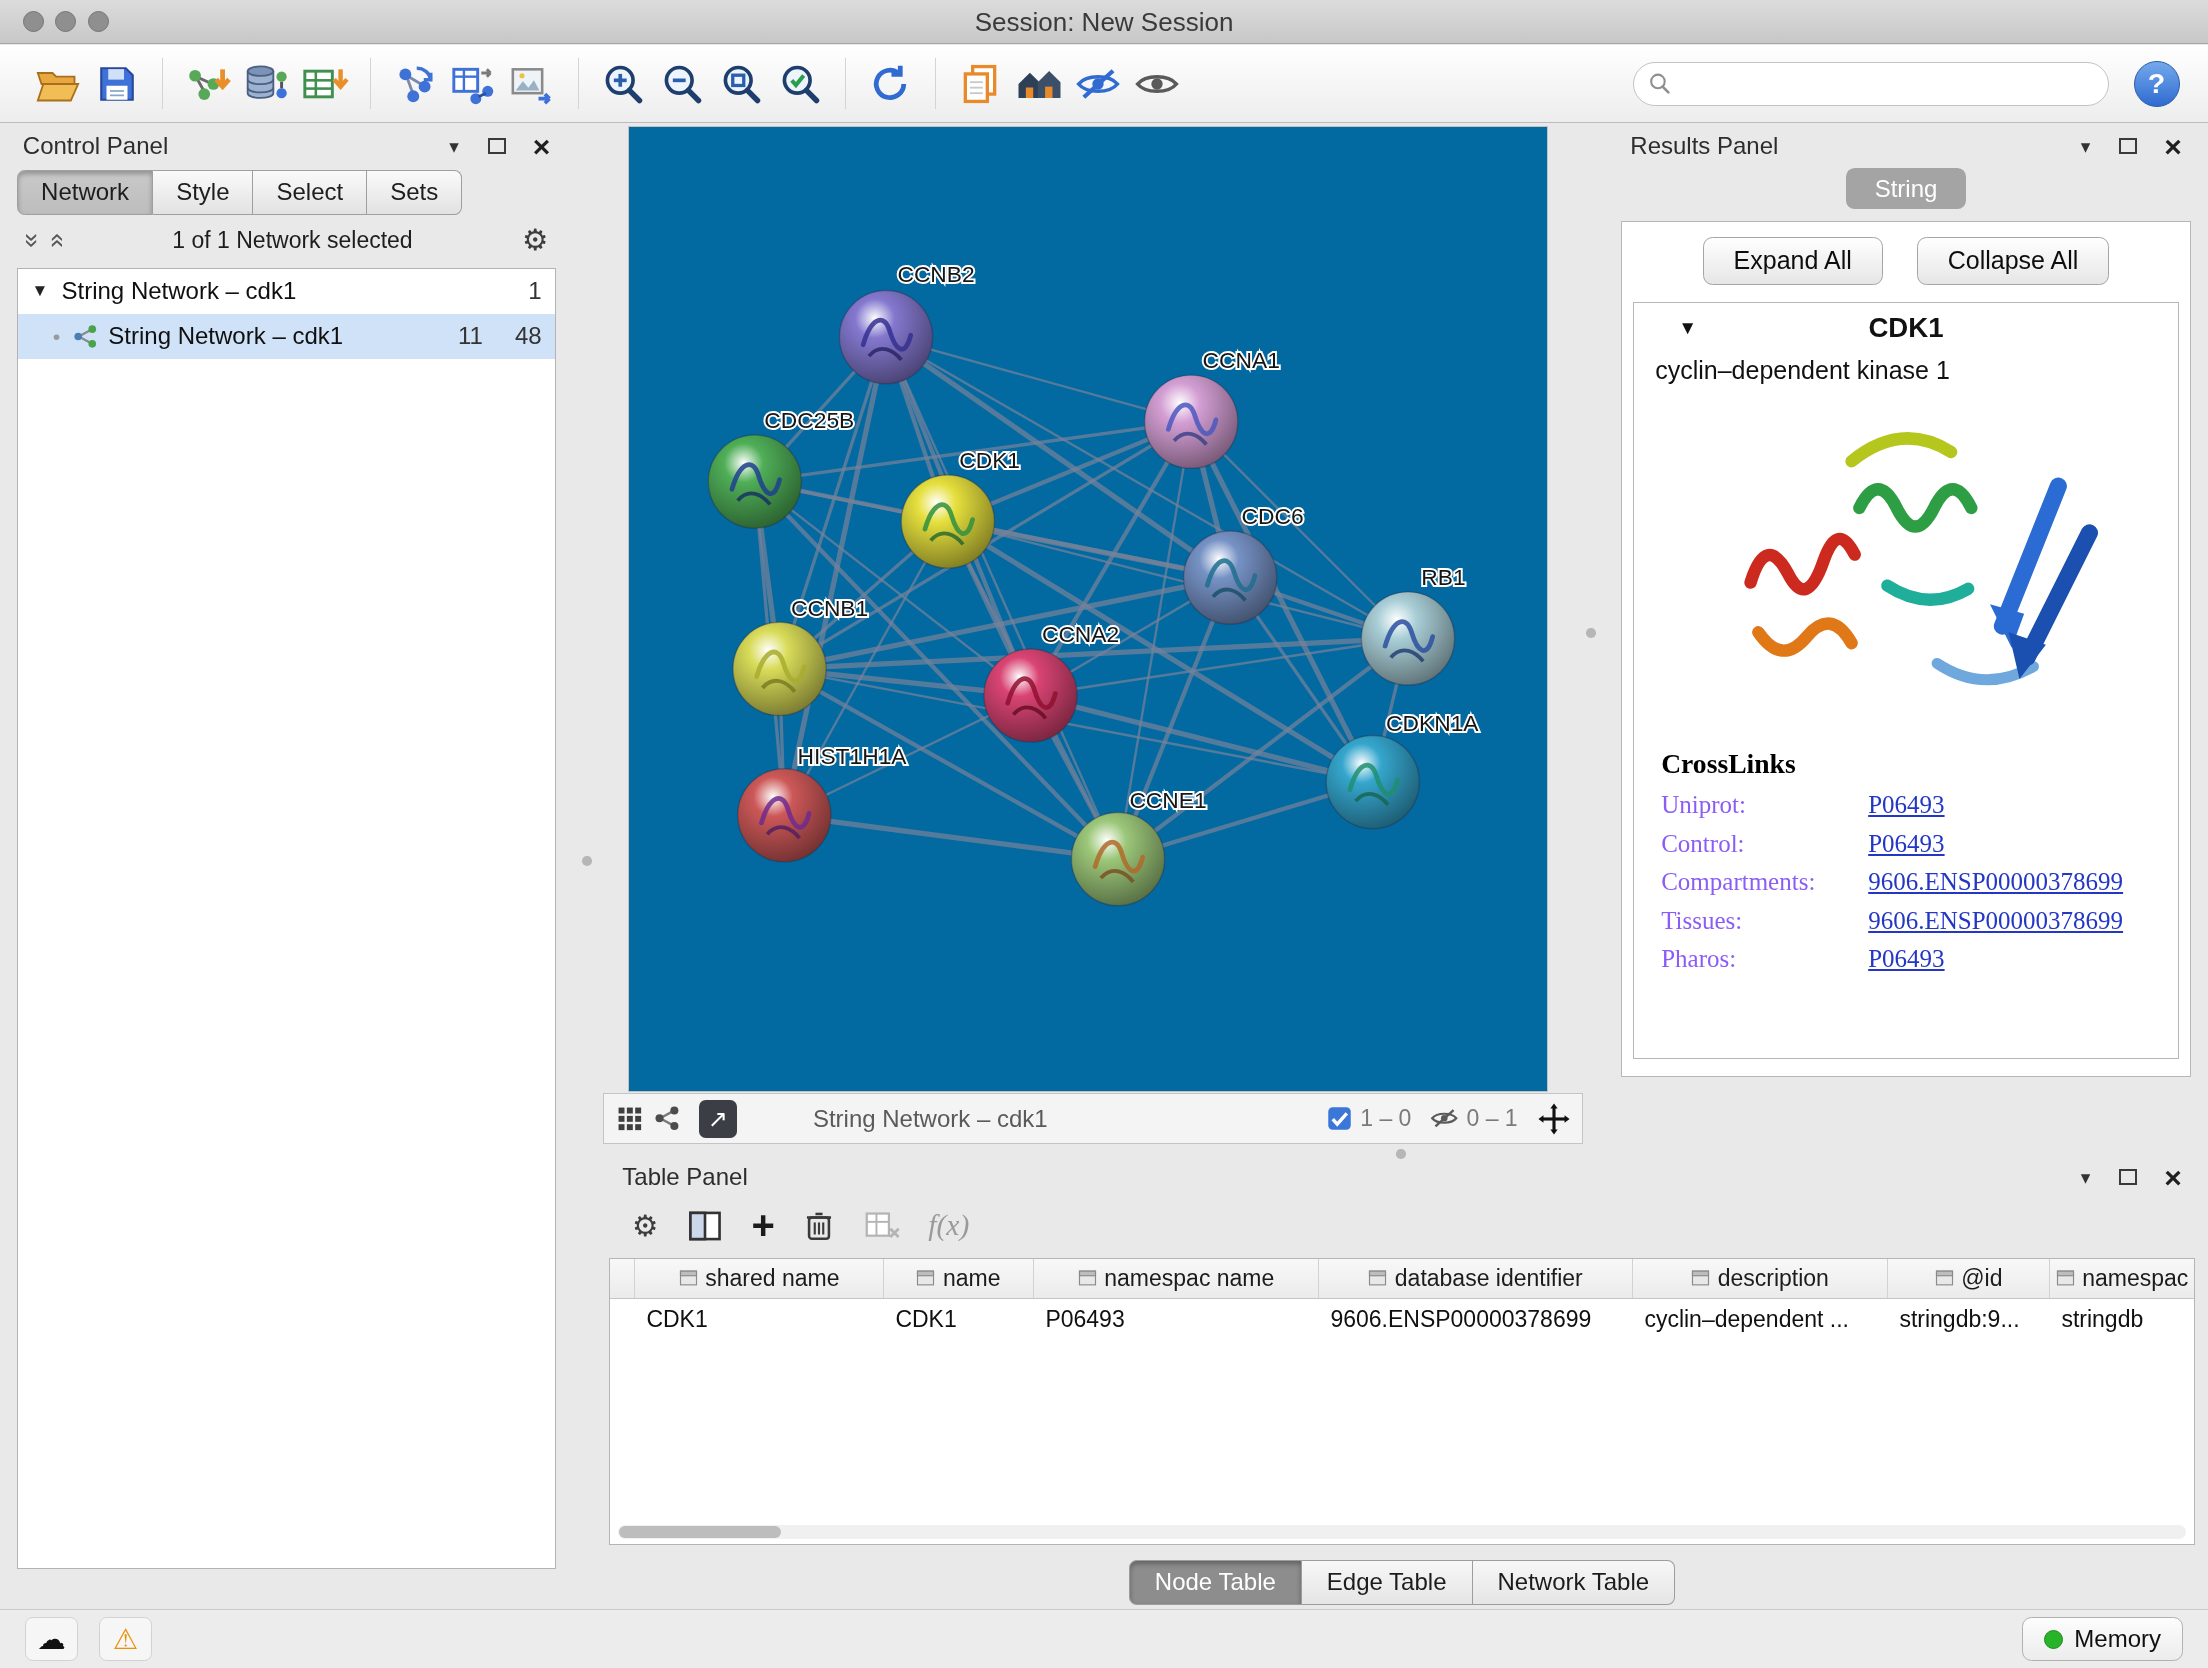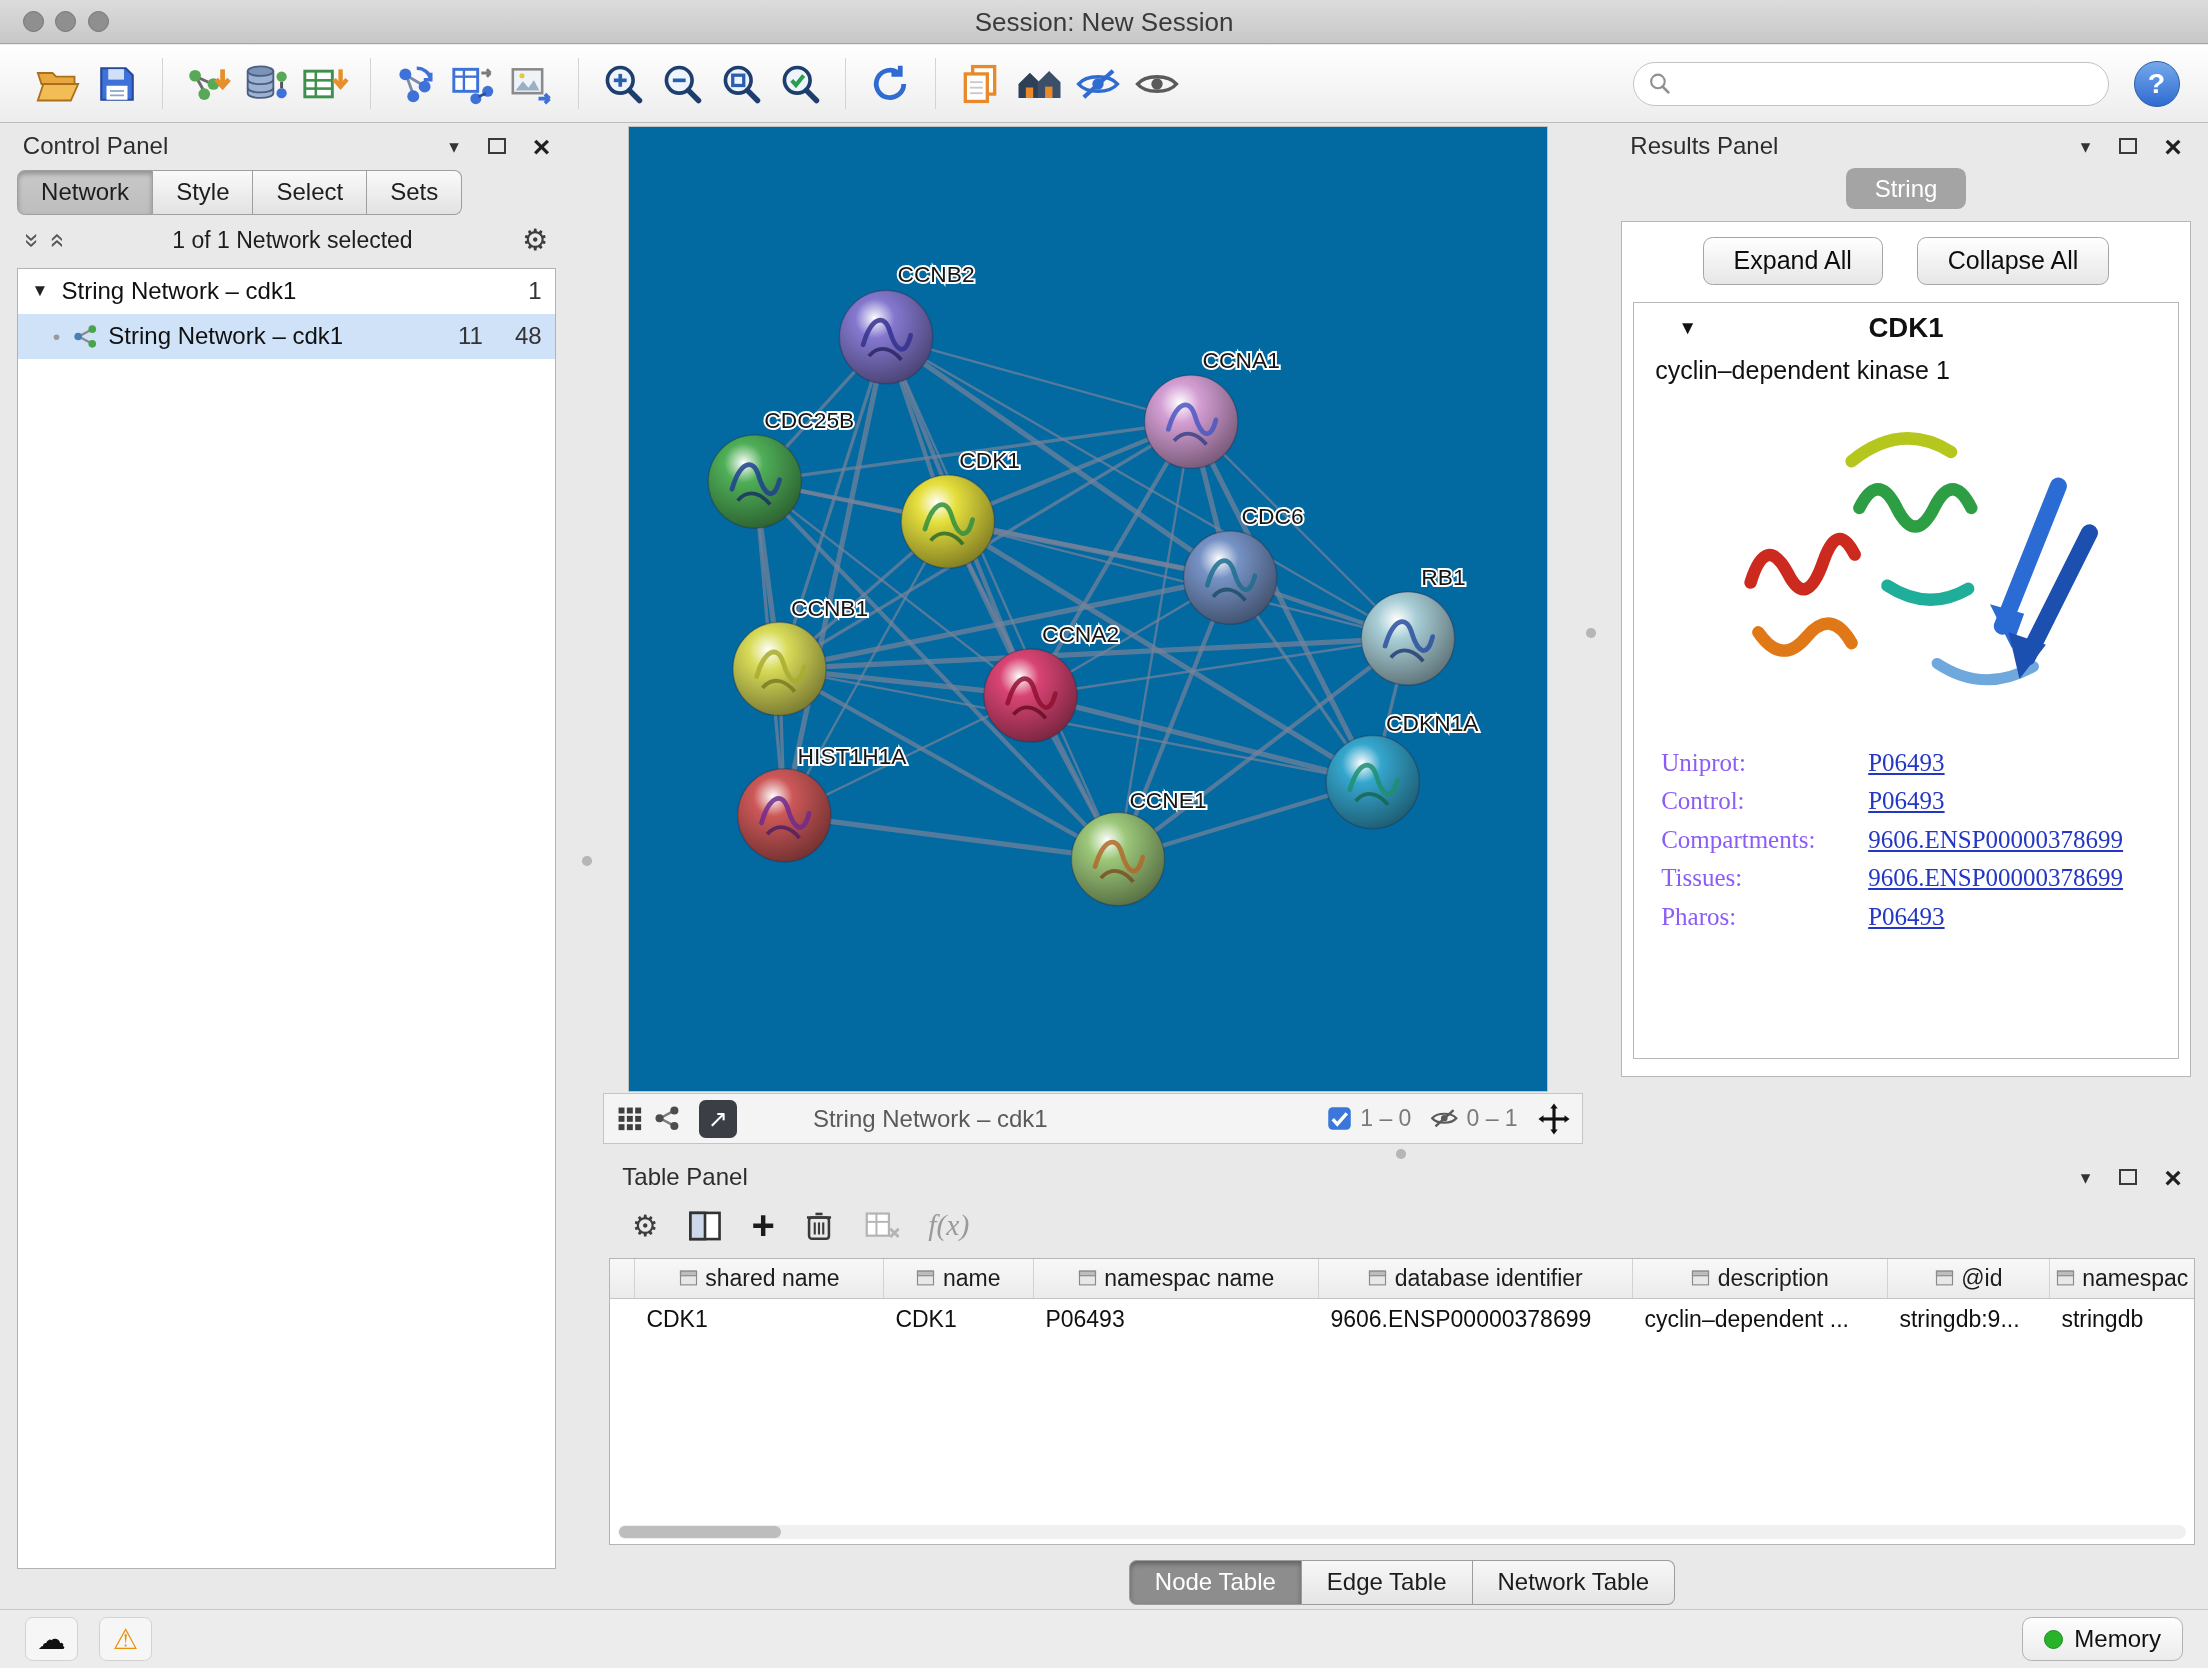--- a/index.html
+++ b/index.html
@@ -587,20 +587,21 @@
           <path d="M95 42 q32 -26 64 -6" fill="none" stroke="#b5c61c" stroke-width="8" stroke-linecap="round"></path>
           <path d="M100 72 q12 -24 24 0 q12 24 24 0 q12 -24 24 0" fill="none" stroke="#2e9e44" stroke-width="8" stroke-linecap="round"></path>
           <path d="M118 122 q26 17 52 2" fill="none" stroke="#1fae9a" stroke-width="8" stroke-linecap="round"></path>
           <path d="M150 172 q30 20 62 2" fill="none" stroke="#6fa8dc" stroke-width="7" stroke-linecap="round"></path>
           <path d="M228 58 L192 148" stroke="#2b6bd4" stroke-width="11" stroke-linecap="round"></path>
           <path d="M198 162 L184 134 l22 6 z" fill="#2b6bd4"></path>
           <path d="M248 88 L208 168" stroke="#1b4fb0" stroke-width="11" stroke-linecap="round"></path>
           <path d="M203 182 L196 152 l24 8 z" fill="#1b4fb0"></path>
         </svg>
         <div class="crosslinks">
+          <div class="cl-head">CrossLinks</div>
           <div class="cl-row">
             <span class="cl-label">Uniprot:</span>
             <a class="cl-link" href="#">P06493</a>
           </div>
           <div class="cl-row">
             <span class="cl-label">Control:</span>
             <a class="cl-link" href="#">P06493</a>
           </div>
           <div class="cl-row">
             <span class="cl-label">Compartments:</span>

